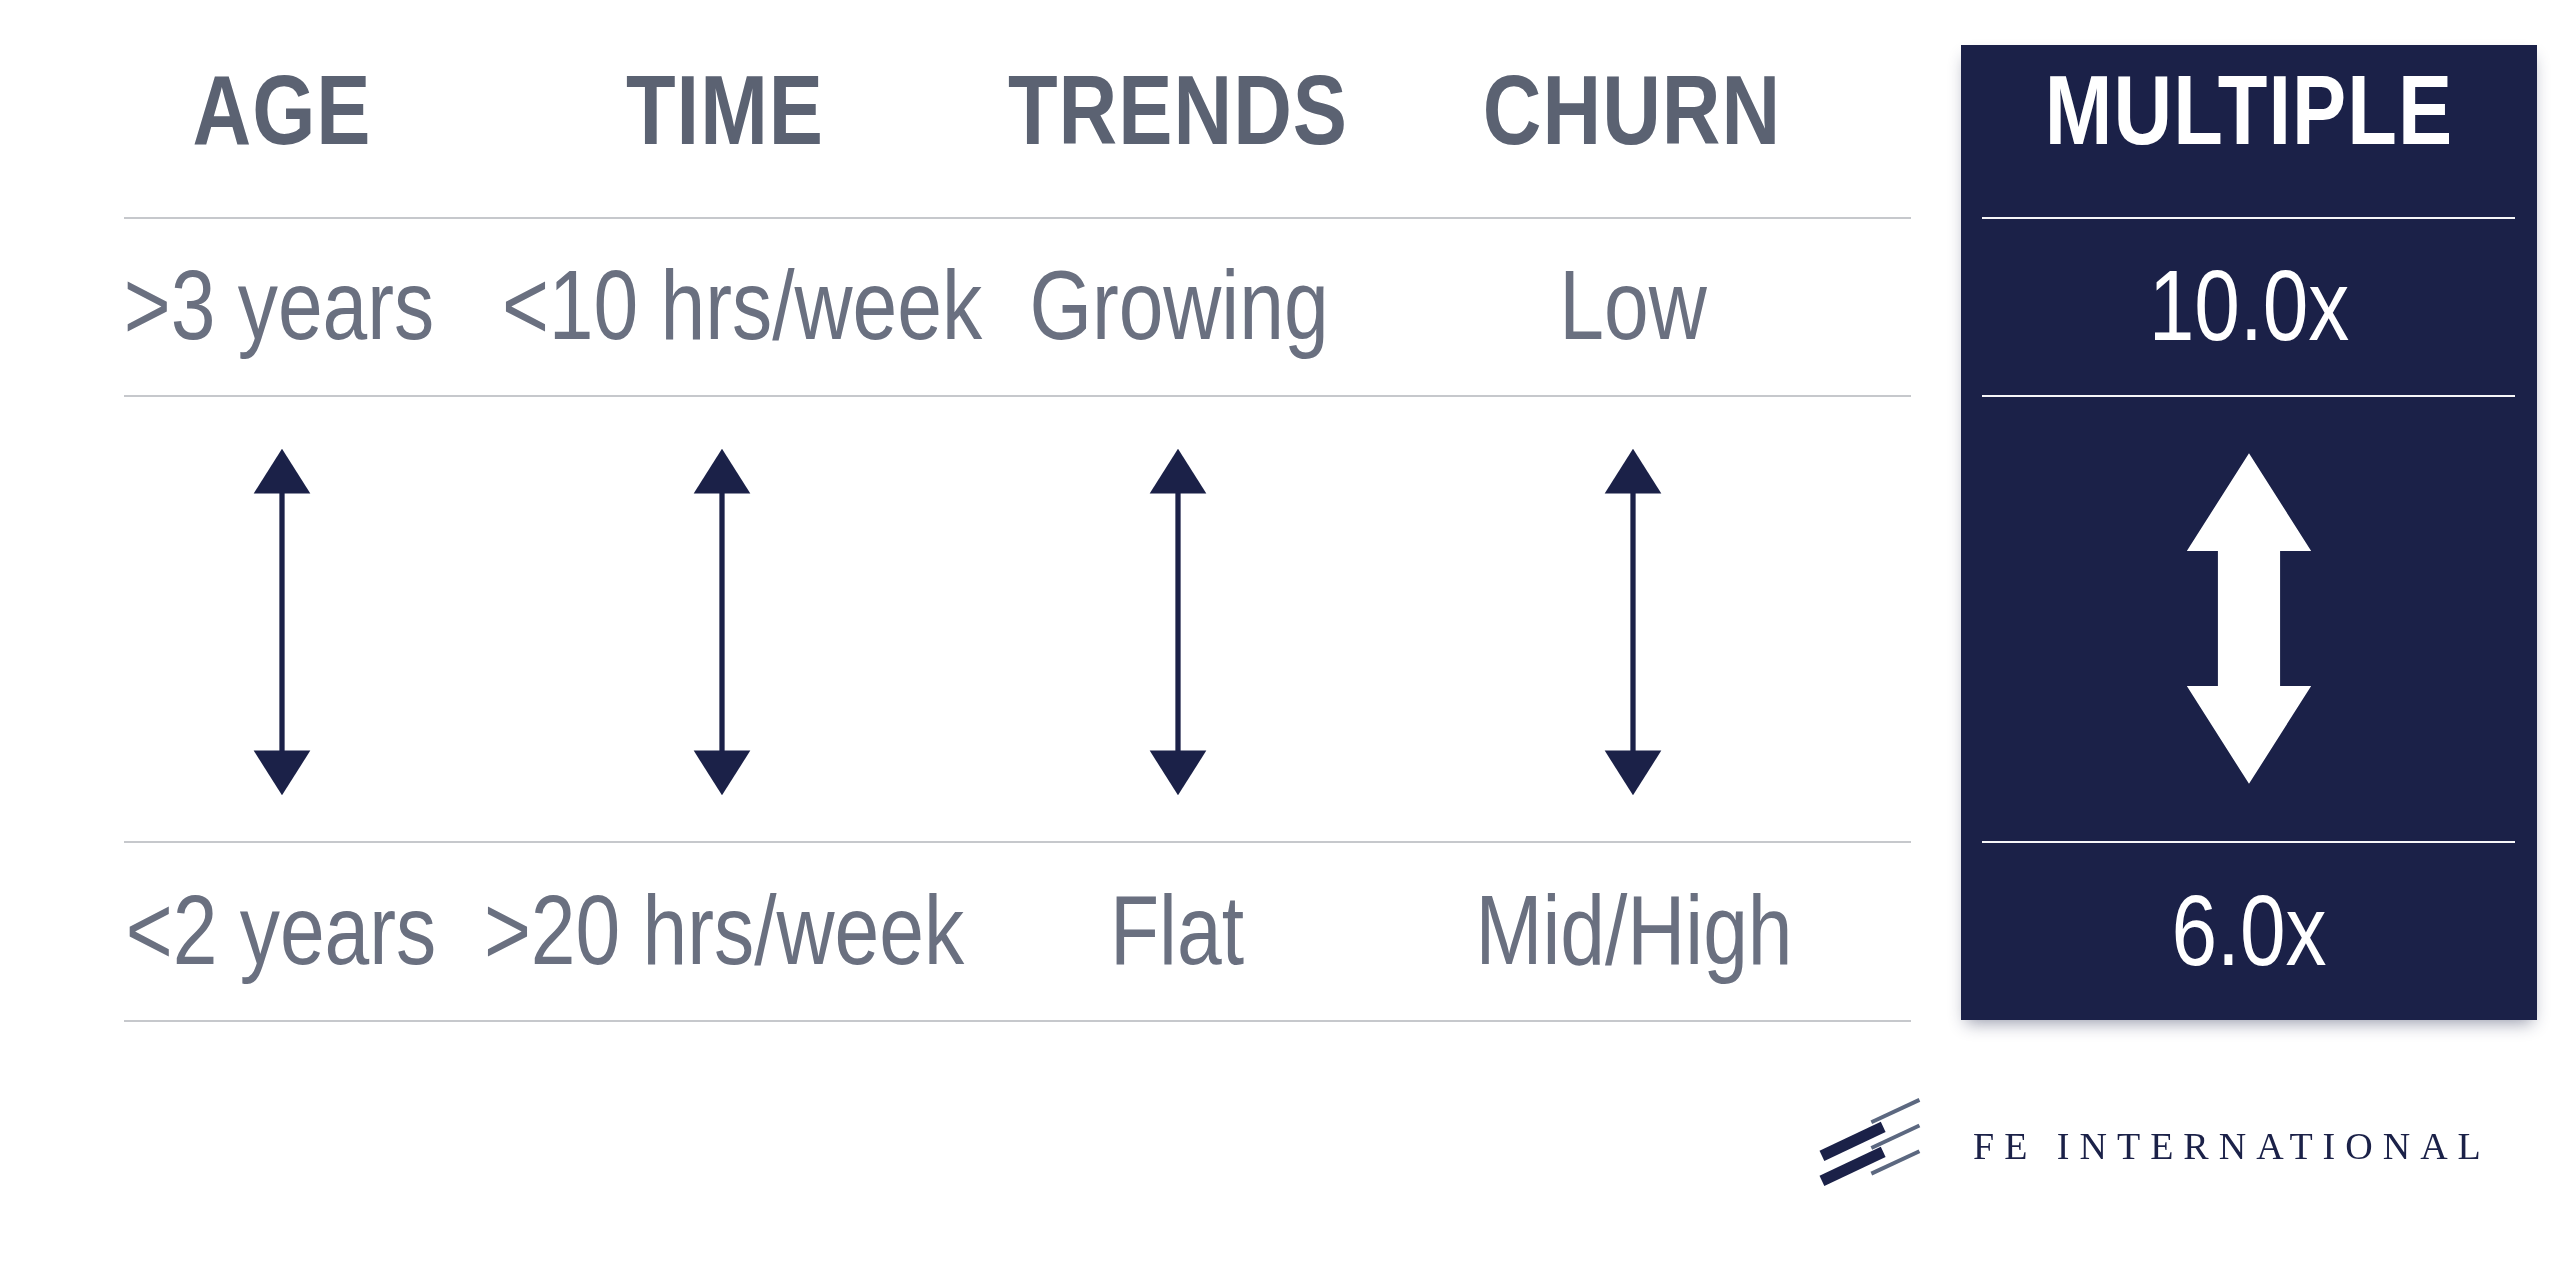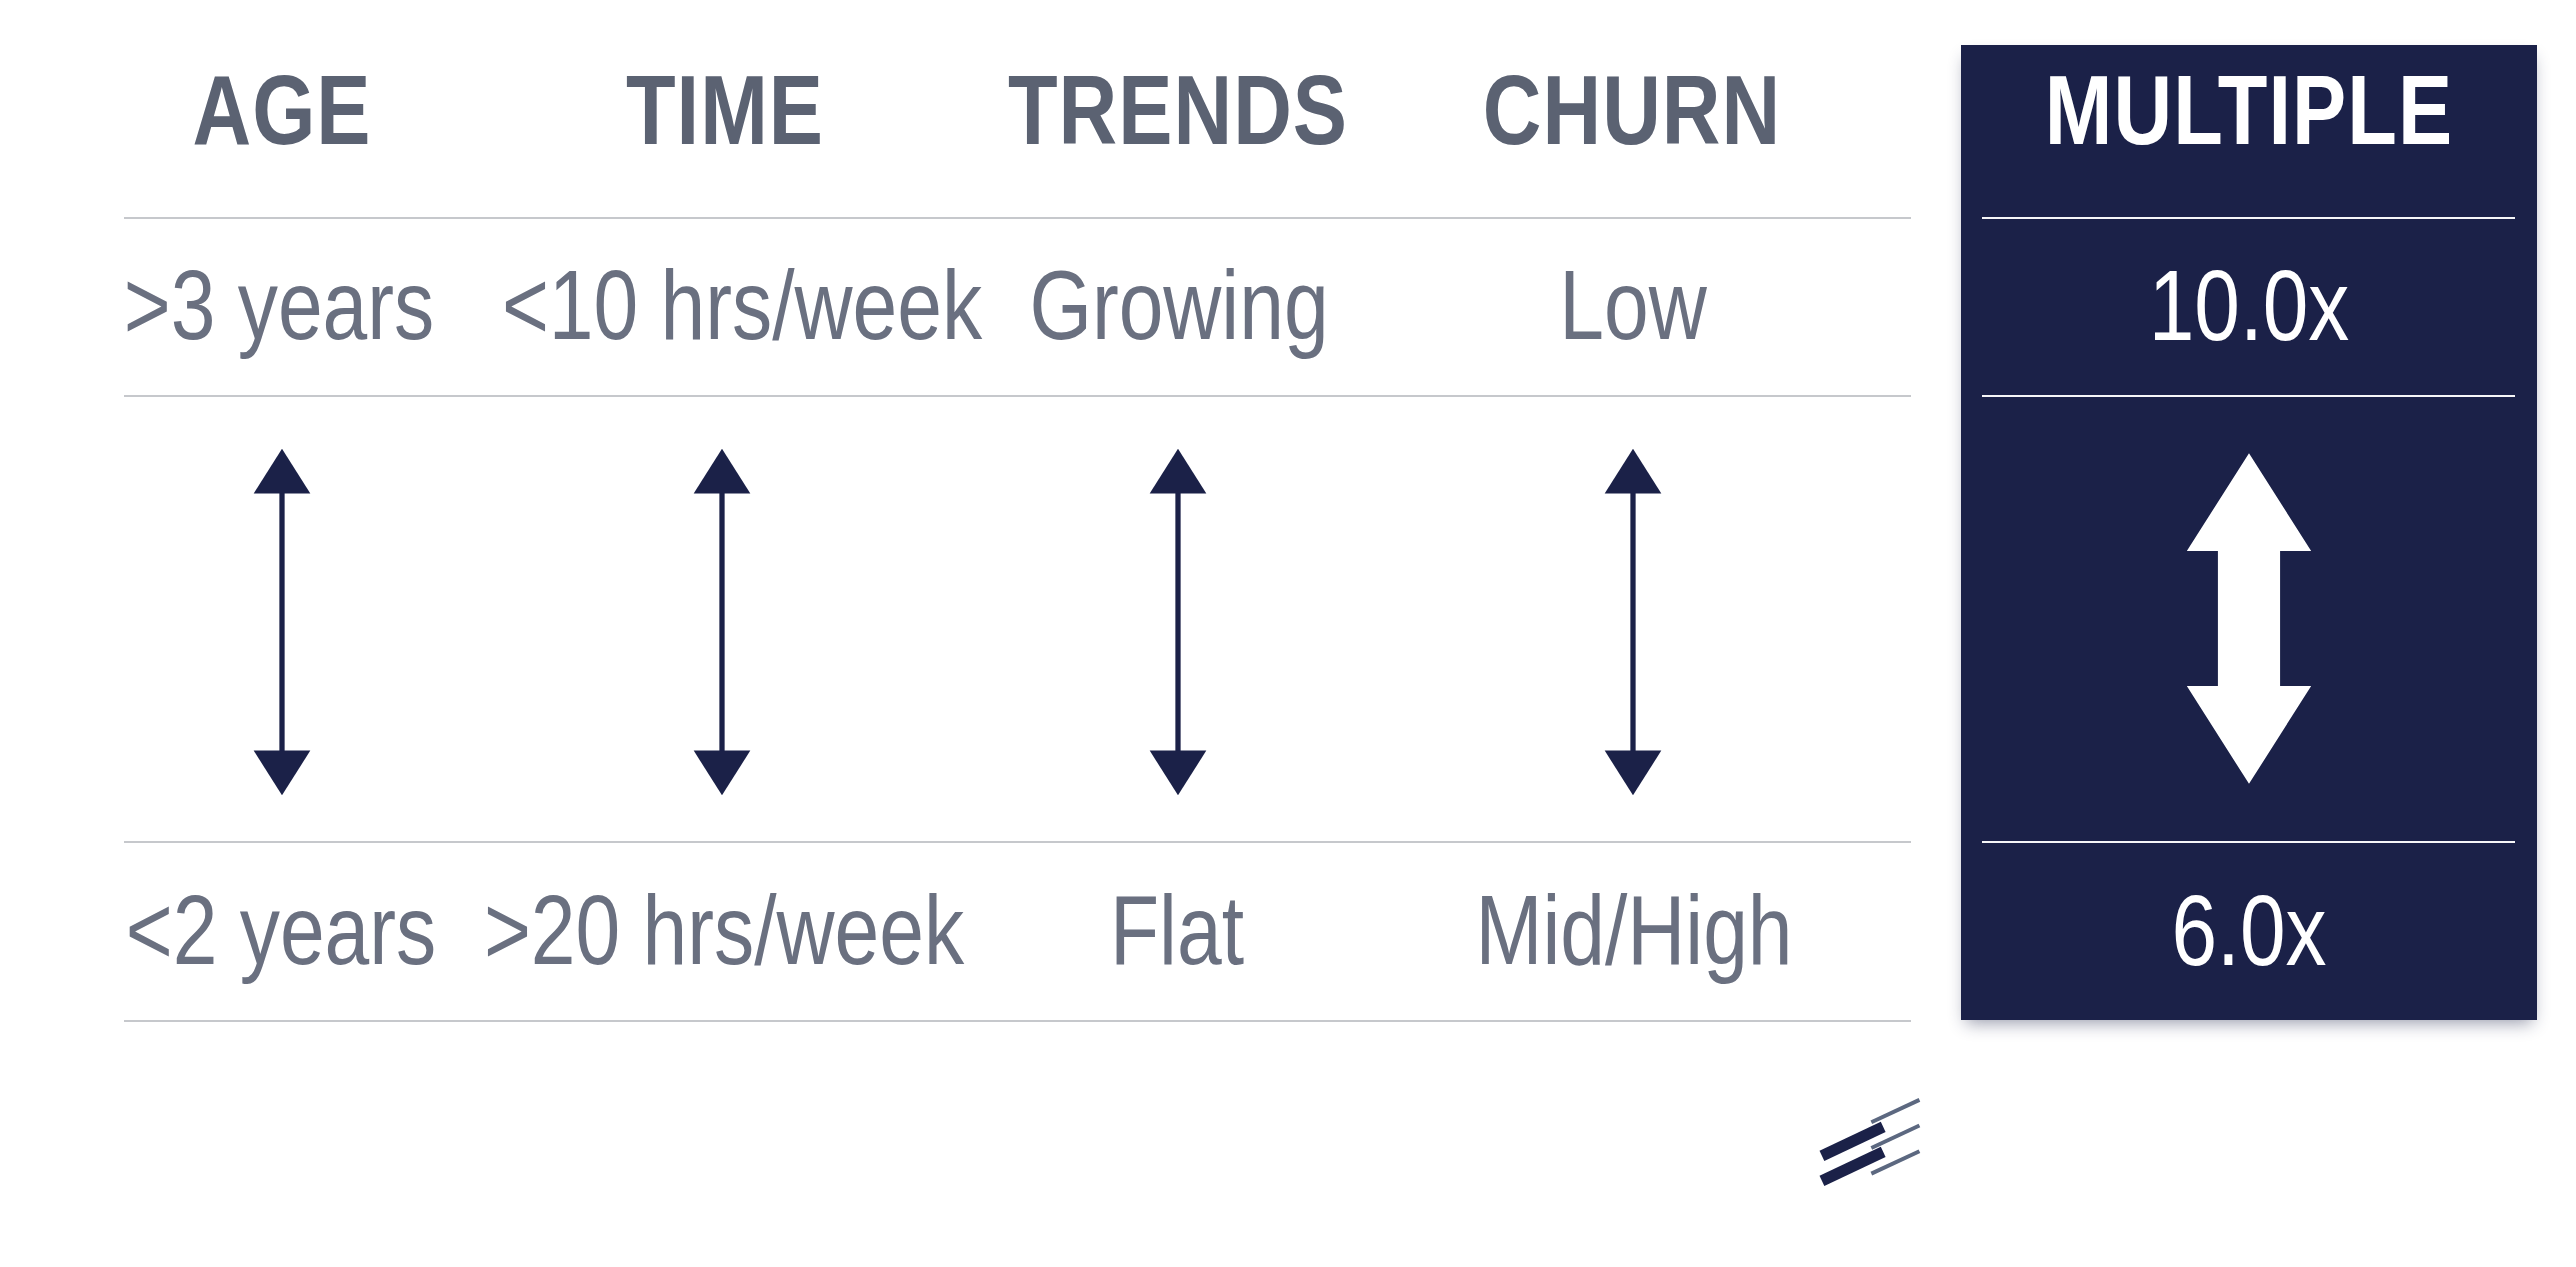--- a/index.html
+++ b/index.html
@@ -163,15 +163,16 @@
 
   <div class="logo-mark">
     <svg width="112" height="106" viewBox="0 0 170 160">
       <line x1="9" y1="101" x2="102" y2="57" stroke="#1b2148" stroke-width="17"></line>
       <line x1="9" y1="139" x2="102" y2="95" stroke="#1b2148" stroke-width="17"></line>
       <line x1="84" y1="50" x2="157" y2="16" stroke="#5c6880" stroke-width="6"></line>
       <line x1="84" y1="89" x2="157" y2="55" stroke="#5c6880" stroke-width="6"></line>
       <line x1="84" y1="128" x2="157" y2="94" stroke="#5c6880" stroke-width="6"></line>
     </svg>
   </div>
+  <div class="wordmark">FE INTERNATIONAL</div>
 
 </div>
 
 
 </body></html>

